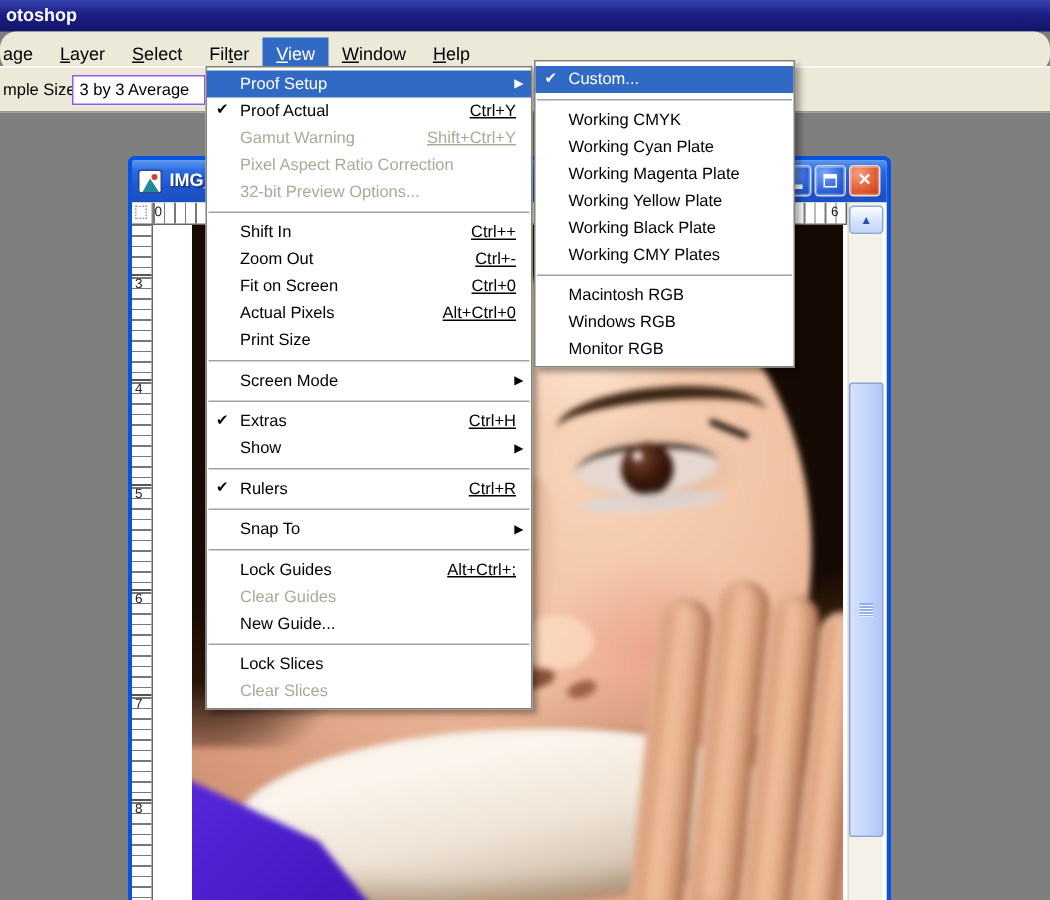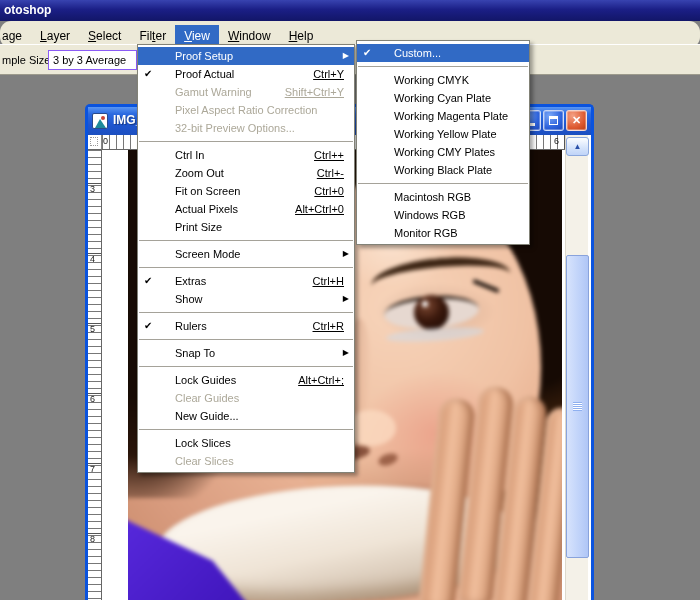--- a/index.html
+++ b/index.html
@@ -142,21 +142,21 @@
   .p-f2{left:40px;top:2px;width:35px;height:218px;}
   .p-f3{left:76px;top:8px;width:33px;height:215px;}
   .p-f4{left:110px;top:16px;width:31px;height:208px;}
 
   
   .menu{position:absolute;background:#fff;border:1px solid #828277;
     box-shadow:3px 3px 4px rgba(0,0,0,.35);padding:2px 0;z-index:20;}
   .viewmenu{left:137px;top:44px;width:218px;}
   .submenu{left:356px;top:40px;width:174px;z-index:21;padding-top:3px;}
   .mi{position:relative;display:flex;align-items:center;height:18px;line-height:18px;
-    padding-left:37px;padding-right:10px;white-space:nowrap;}
+    padding-left:22px;padding-right:10px;white-space:nowrap;}
   .mi .sc{margin-left:auto;text-decoration:underline;}
   .mi .chk{position:absolute;left:6px;top:0;font-size:10px;line-height:18px;}
   .mi .arr{position:absolute;right:5px;top:0;font-size:8px;line-height:18px;}
   .mi.hl{background:#316AC5;color:#fff;}
   .mi.dis{color:#ACA899;}
   .msep{height:1px;background:#A5A299;margin:4px 1px;}
 </style>
 </head>
 <body>
 
@@ -284,21 +284,21 @@
       <span class="sc">Shift+Ctrl+Y</span>
     </div>
     <div class="mi dis">
       <span class="lbl">Pixel Aspect Ratio Correction</span>
     </div>
     <div class="mi dis">
       <span class="lbl">32-bit Preview Options...</span>
     </div>
     <div class="msep"></div>
     <div class="mi">
-      <span class="lbl">Ctrl In</span>
+      <span class="lbl">Shift In</span>
       <span class="sc">Ctrl++</span>
     </div>
     <div class="mi">
       <span class="lbl">Zoom Out</span>
       <span class="sc">Ctrl+-</span>
     </div>
     <div class="mi">
       <span class="lbl">Fit on Screen</span>
       <span class="sc">Ctrl+0</span>
     </div>
@@ -367,25 +367,25 @@
     <div class="mi">
         <span class="lbl">Working Cyan Plate</span>
       </div>
     <div class="mi">
         <span class="lbl">Working Magenta Plate</span>
       </div>
     <div class="mi">
         <span class="lbl">Working Yellow Plate</span>
       </div>
     <div class="mi">
+        <span class="lbl">Working Black Plate</span>
+      </div>
+    <div class="mi">
         <span class="lbl">Working CMY Plates</span>
       </div>
-    <div class="mi">
-        <span class="lbl">Working Black Plate</span>
-      </div>
     <div class="msep"></div>
     <div class="mi">
         <span class="lbl">Macintosh RGB</span>
       </div>
     <div class="mi">
         <span class="lbl">Windows RGB</span>
       </div>
     <div class="mi">
         <span class="lbl">Monitor RGB</span>
       </div>

